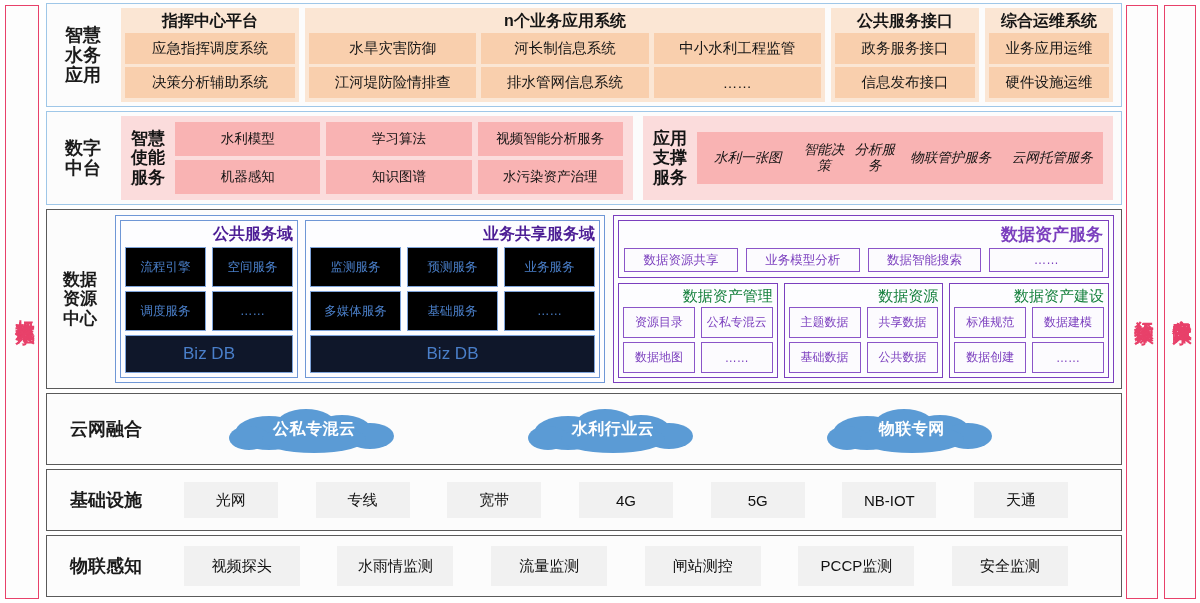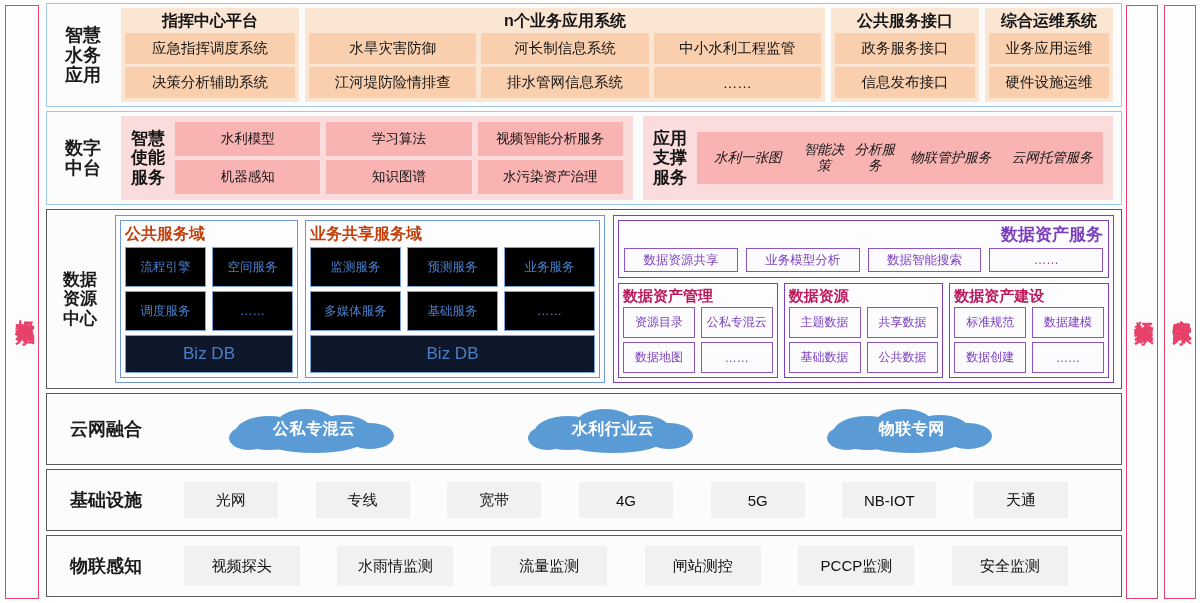--- a/index.html
+++ b/index.html
@@ -124,21 +124,21 @@
   }
   .bb-domains{flex:0 0 490px;}
   .domain{
     border:1.3px solid #6f97d6;background:#fdfdff;
     display:flex;flex-direction:column;padding:3px 4px 4px 4px;
     box-sizing:border-box;gap:4px;min-width:0;
   }
   .d-pub{flex:0 0 178px;}
   .d-biz{flex:1 1 auto;}
   .domain-title{
-    text-align:left;font-weight:bold;font-size:16px;color:#c2410c;
+    text-align:right;font-weight:bold;font-size:16px;color:#4c1d95;
     padding:2px 0 1px 0;line-height:1;
   }
   .dgrid{display:flex;flex-direction:column;gap:4px;flex:1 1 auto;}
   .dline{display:flex;gap:6px;flex:1 1 0;min-height:0;}
   .dcell{
     border:1.1px solid #7fa4da;background:#000000;
     flex:1 1 0;display:flex;align-items:center;justify-content:center;
     font-size:12.5px;color:#4a7fc9;text-align:center;line-height:1.12;
     min-width:0;
   }
@@ -169,21 +169,21 @@
     display:flex;align-items:center;justify-content:center;
     font-size:12.5px;color:#7b3fbe;white-space:nowrap;min-width:0;
   }
   .pa-bottom{flex:1 1 auto;display:flex;gap:6px;min-width:0;}
   .pa-col{
     border:1.5px solid #7b3fbe;background:#fdfdff;flex:1 1 0;
     display:flex;flex-direction:column;padding:2px 4px 4px 4px;
     box-sizing:border-box;min-width:0;
   }
   .pa-col-title{
-    text-align:left;font-weight:bold;font-size:15px;color:#be185d;
+    text-align:right;font-weight:normal;font-size:15px;color:#15803d;
     padding:2px 0 4px 0;line-height:1;
   }
   .pa-grid{display:flex;flex-direction:column;gap:4px;flex:1 1 auto;}
   .pa-line{display:flex;gap:6px;flex:1 1 0;min-height:0;}
   .pa-sub{
     border:1.2px solid #8b55c8;background:#fcfbfe;flex:1 1 0;
     display:flex;align-items:center;justify-content:center;
     font-size:12px;color:#7b3fbe;white-space:nowrap;min-width:0;
   }
 

